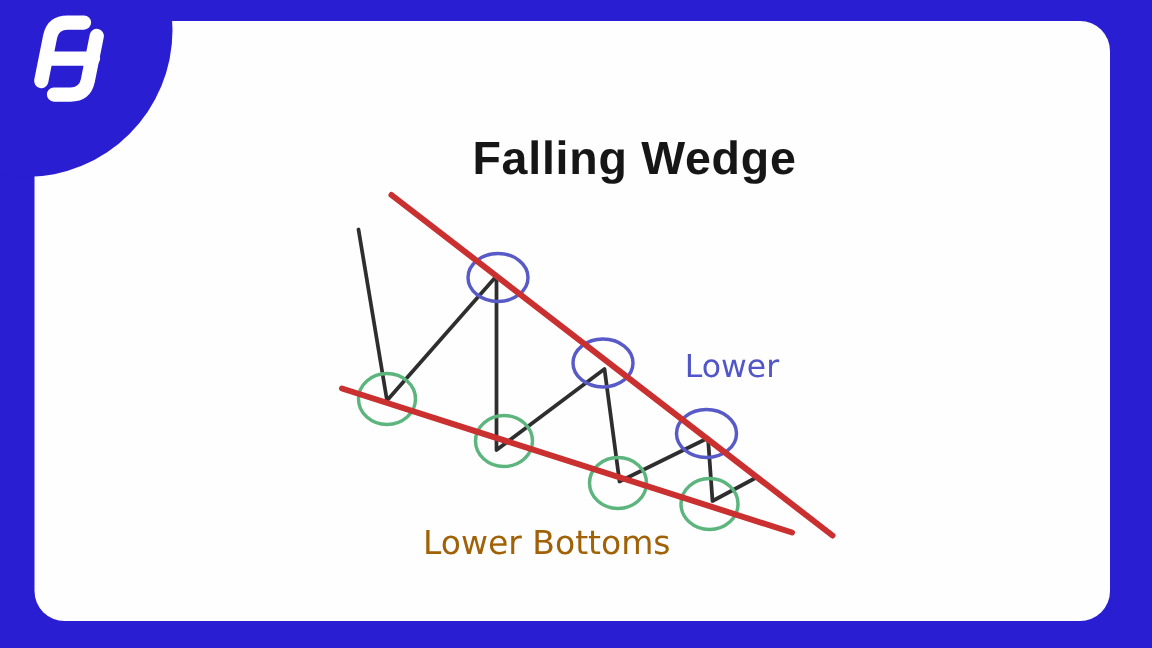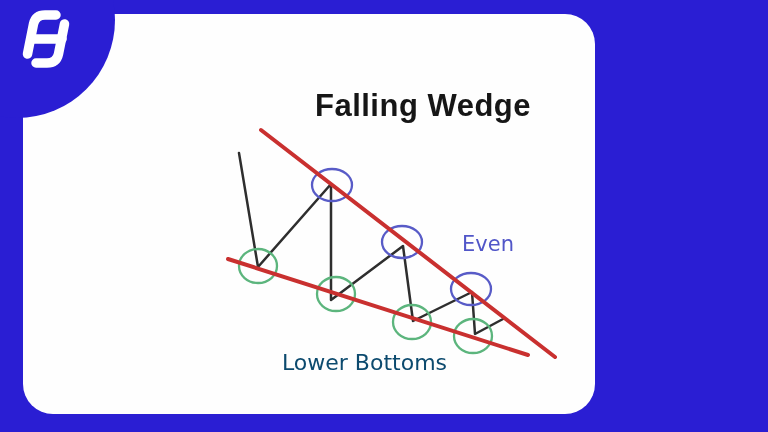--- a/index.html
+++ b/index.html
@@ -13,24 +13,24 @@
   .stage {
     position: relative;
     width: 768px;
     height: 432px;
     background: #2a1ed3;
   }
   .card {
     position: absolute;
     left: 23px;
     top: 14px;
-    width: 572px;
+    width: 717px;
     height: 400px;
     background: #fefefe;
-    border-radius: 30px;
+    border-radius: 20px;
   }
   .logo-circle {
     position: absolute;
     left: -81px;
     top: -78px;
     width: 196px;
     height: 196px;
     border-radius: 50%;
     background: #2a1ed3;
     z-index: 5;
@@ -88,24 +88,24 @@
 </head>
 <body>
 
 <div class="stage" style="background: rgb(42, 30, 211);">
 
   <div class="card" style="background: rgb(254, 254, 254);">
     <div class="diagram-title" style="color: rgb(22, 22, 22);">Falling Wedge</div>
 
     <div class="tops-label" style="color: rgb(81, 86, 200);">
       <br>
-      <span>Even</span>
+      <span>Lower</span>
     </div>
 
-    <div class="bottoms-label" style="color: #0c4a6e; text-align: center;">Lower Bottoms</div>
+    <div class="bottoms-label" style="color: #a16207; text-align: center;">Lower Bottoms</div>
   </div>
 
   <svg class="pattern-canvas" viewBox="0 0 768 432" xmlns="http://www.w3.org/2000/svg">
       <polyline points="239,153 258,267 331,184 331,300 403,246 413,321 472,292 475,334 503,319" fill="none" stroke="#2e2e2e" stroke-width="2.5" stroke-linejoin="round" stroke-linecap="round"></polyline>
       <ellipse cx="332" cy="185" rx="20" ry="16" fill="none" stroke="#585bc7" stroke-width="2.3"></ellipse>
       <ellipse cx="402" cy="242" rx="20" ry="16" fill="none" stroke="#585bc7" stroke-width="2.3"></ellipse>
       <ellipse cx="471" cy="289" rx="20" ry="16" fill="none" stroke="#585bc7" stroke-width="2.3"></ellipse>
       <ellipse cx="258" cy="266" rx="19" ry="17" fill="none" stroke="#5cb57d" stroke-width="2.3"></ellipse>
       <ellipse cx="336" cy="294" rx="19" ry="17" fill="none" stroke="#5cb57d" stroke-width="2.3"></ellipse>
       <ellipse cx="412" cy="322" rx="19" ry="17" fill="none" stroke="#5cb57d" stroke-width="2.3"></ellipse>

